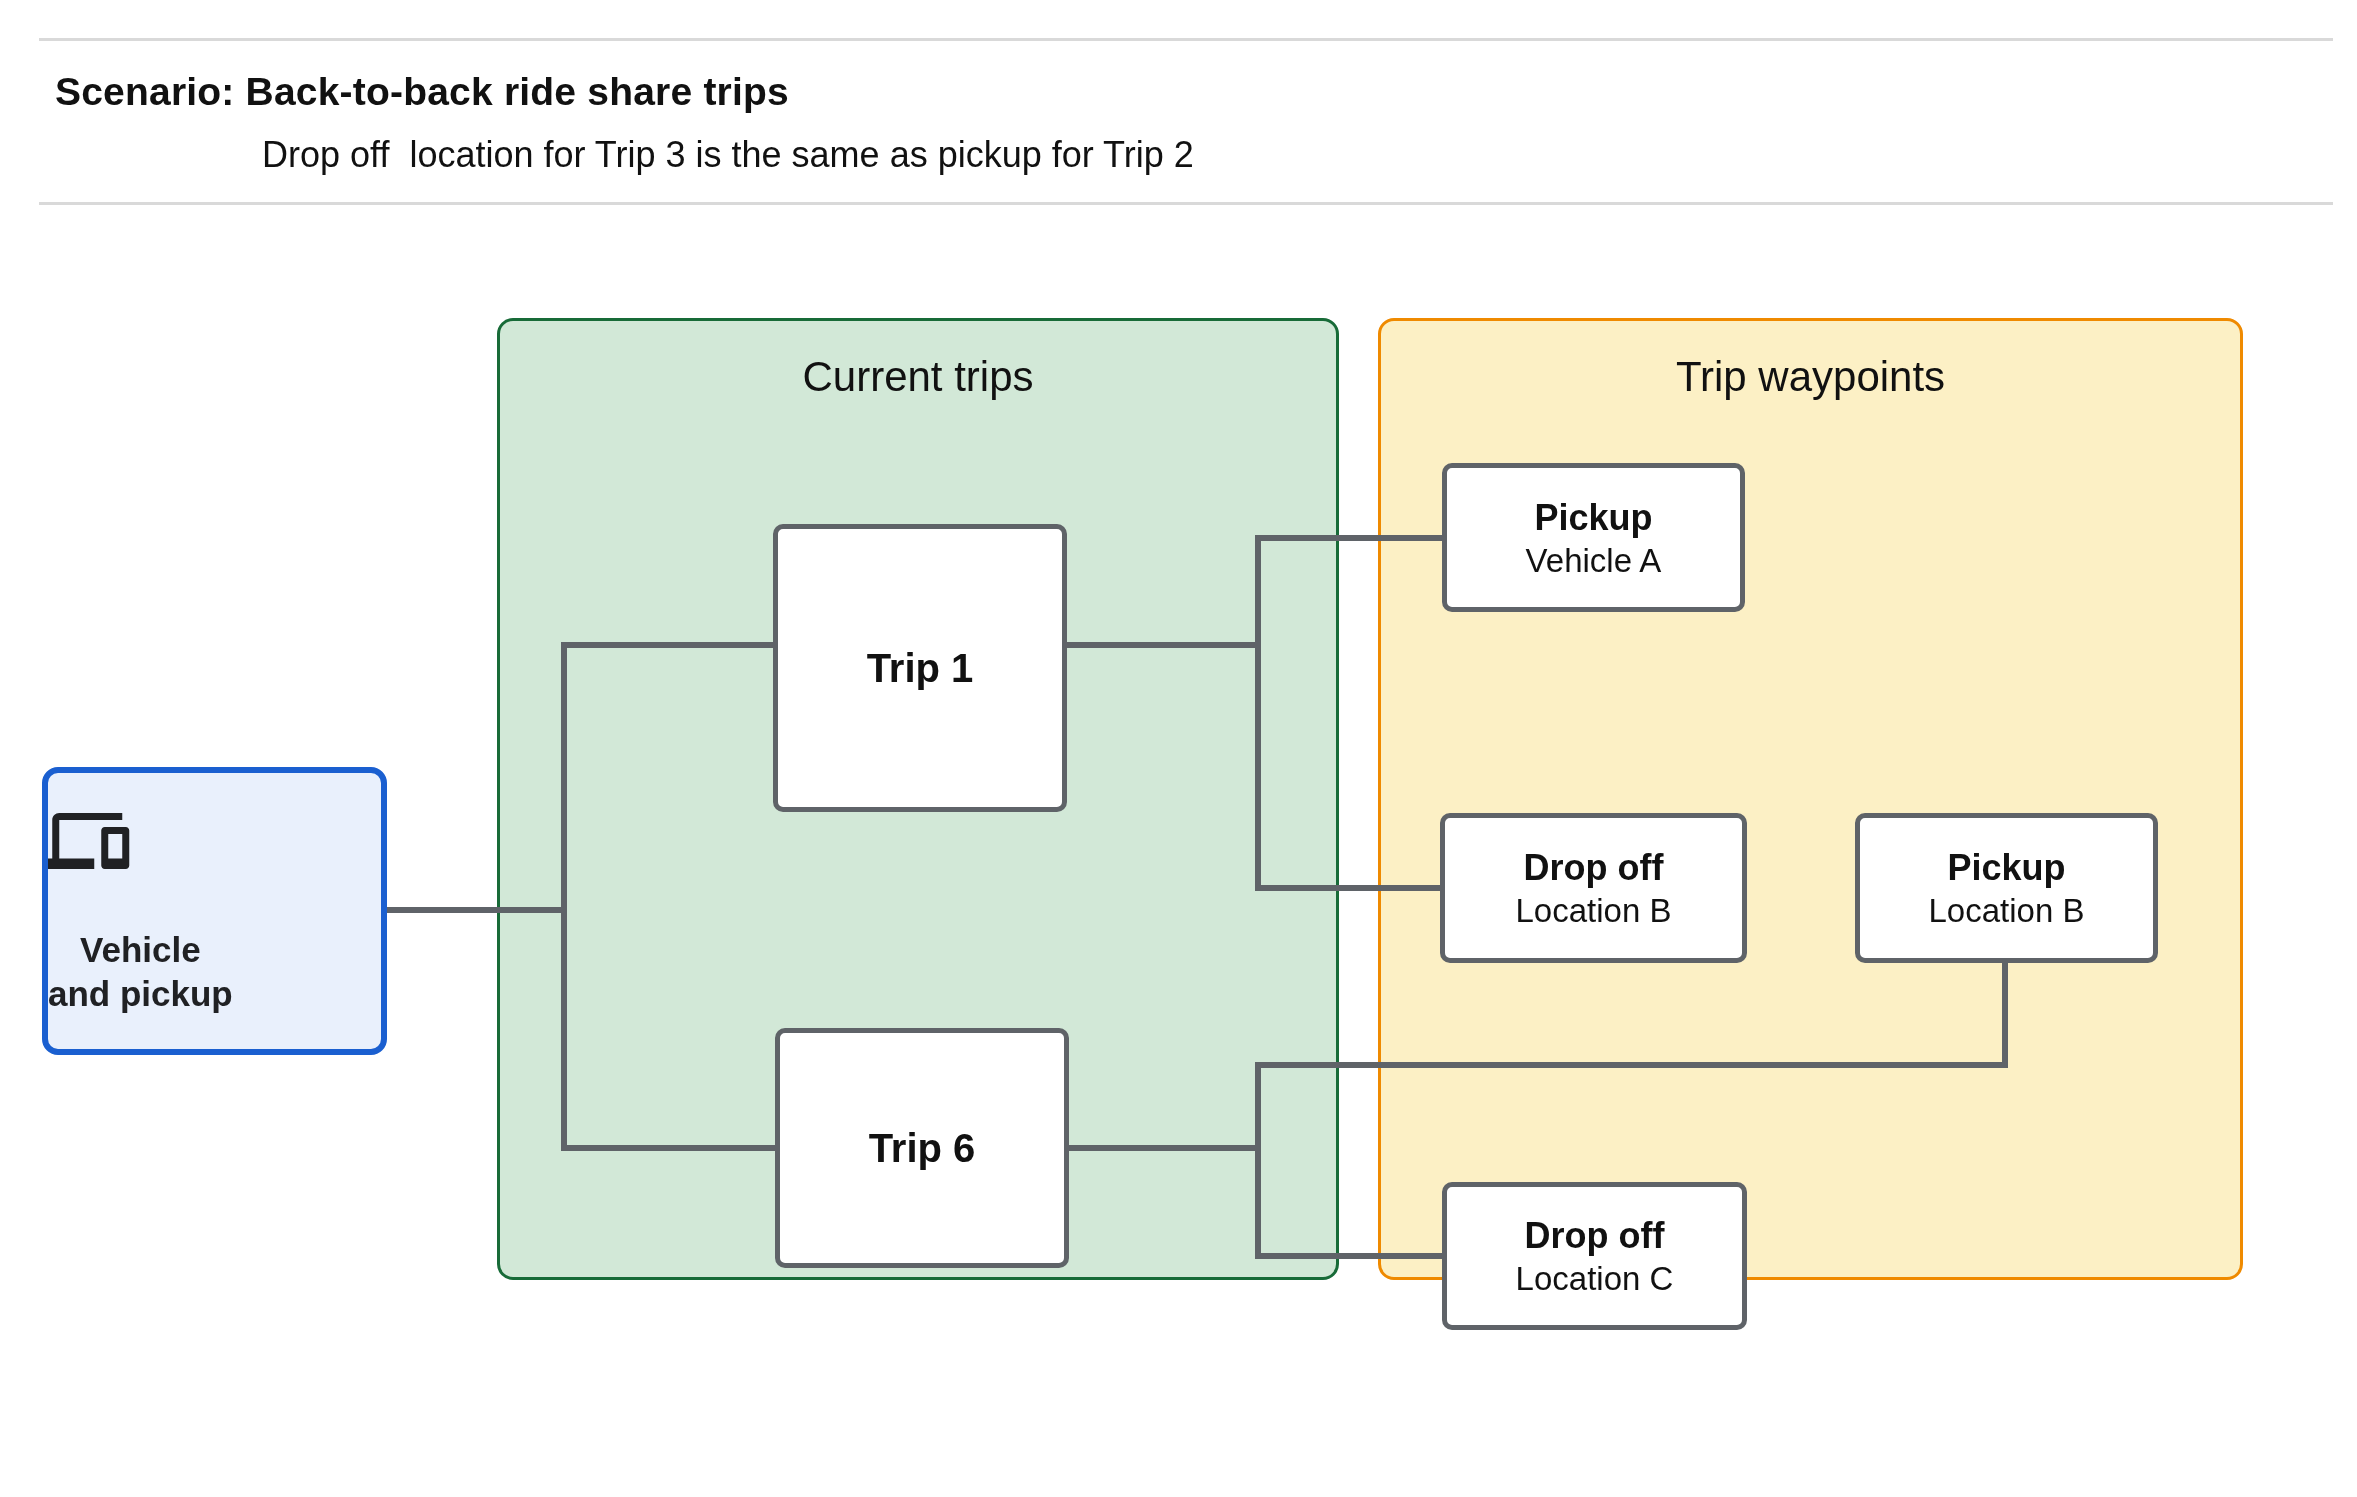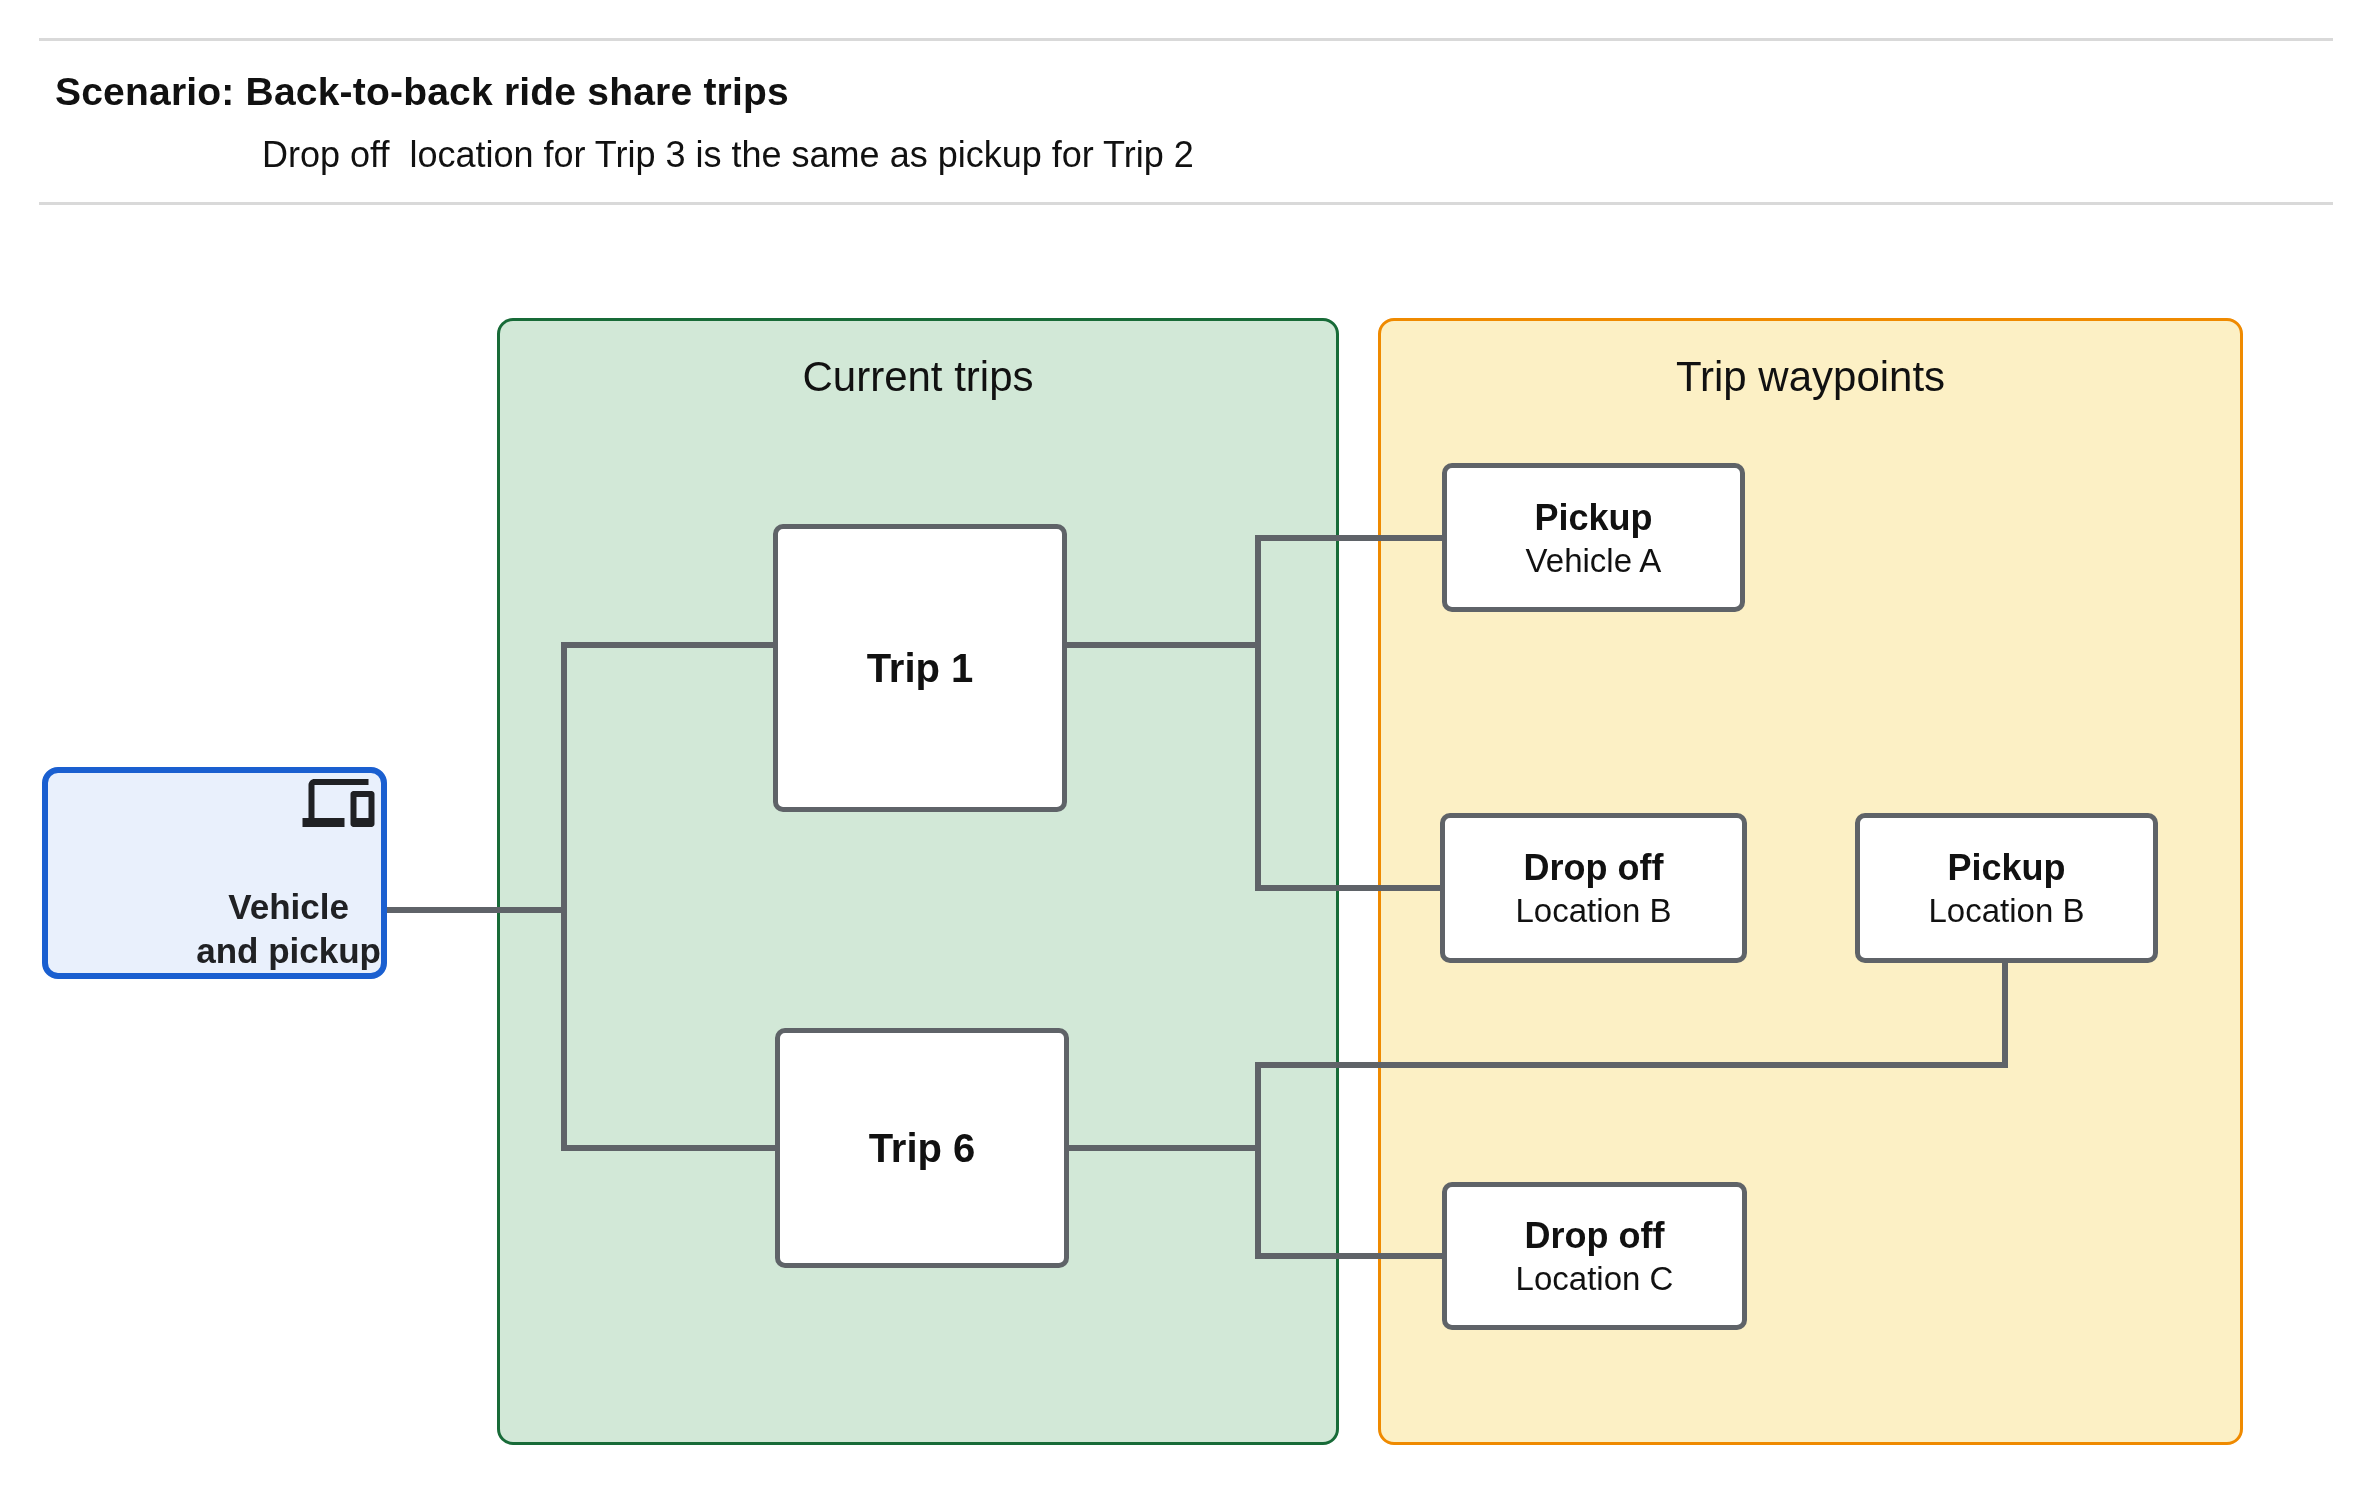--- a/index.html
+++ b/index.html
@@ -14,38 +14,38 @@
   body{font-family:"Liberation Sans",sans-serif;color:var(--text);}
   .canvas{position:relative;width:2357px;height:1497px;background:#fff;overflow:hidden;padding-left:40px;}
 
   .hr{position:absolute;left:39px;width:2294px;height:3px;background:var(--divider);}
   .hr-top{top:38px;}
   .hr-bottom{top:202px;}
 
   .page-title{position:absolute;left:55px;top:70px;font-size:39px;font-weight:700;color:#111;letter-spacing:0.2px;}
   .page-subtitle{position:absolute;left:262px;top:134px;font-size:36px;font-weight:400;color:#111;white-space:pre;}
 
-  .container{position:absolute;top:318px;height:1127px;border-radius:16px;border:3px solid;}
+  .container{position:absolute;top:318px;height:962px;border-radius:16px;border:3px solid;}
   .container.green{left:497px;width:842px;background:var(--green-fill);border-color:var(--green-border);}
   .container.orange{left:1378px;width:865px;background:var(--yellow-fill);border-color:var(--orange-border);}
   .container-title{position:absolute;top:32px;left:0;width:100%;text-align:center;font-size:42px;font-weight:400;color:#111;}
 
   .line{position:absolute;background:var(--connector);z-index:2;}
   .line.h{height:6px;}
   .line.v{width:6px;}
 
   .node{position:absolute;background:var(--node-fill);border:5px solid var(--node-border);border-radius:10px;
         display:flex;flex-direction:column;align-items:center;justify-content:center;z-index:3;}
   .trip-label{font-size:40px;font-weight:700;color:#111;}
   .wp-title{font-size:36px;font-weight:700;color:#111;line-height:46px;}
   .wp-sub{font-size:33px;font-weight:400;color:#111;line-height:40px;}
 
-  .vehicle{position:absolute;left:42px;top:767px;width:345px;height:212px;background:var(--blue-fill);
+  .vehicle{position:absolute;left:42px;top:767px;width:345px;height:288px;background:var(--blue-fill);
            border:6px solid var(--blue-border);border-radius:16px;display:flex;flex-direction:column;
-           align-items:flex-end;justify-content:center;gap:52px;z-index:3;}
+           align-items:flex-start;justify-content:center;gap:52px;z-index:3;}
   .vehicle-label{font-size:35px;font-weight:700;line-height:44px;text-align:center;color:var(--text);}
   .devices-icon{width:82px;height:70px;display:block;}
 </style>
 </head>
 <body>
 
 <div class="canvas">
 
   <div class="hr hr-top"></div>
   <div class="page-title">Scenario: Back-to-back ride share trips</div>

